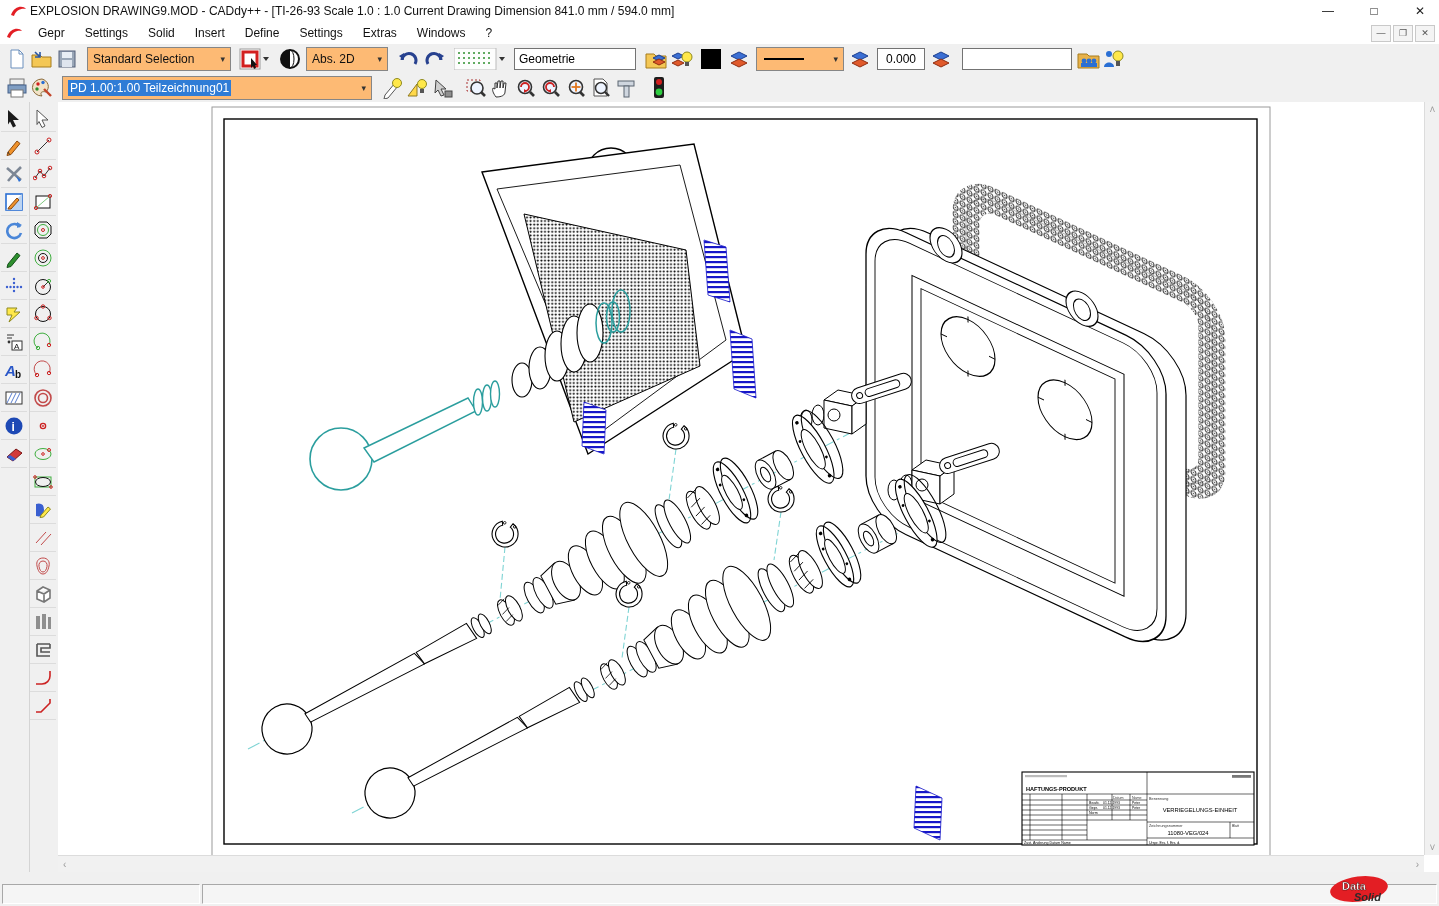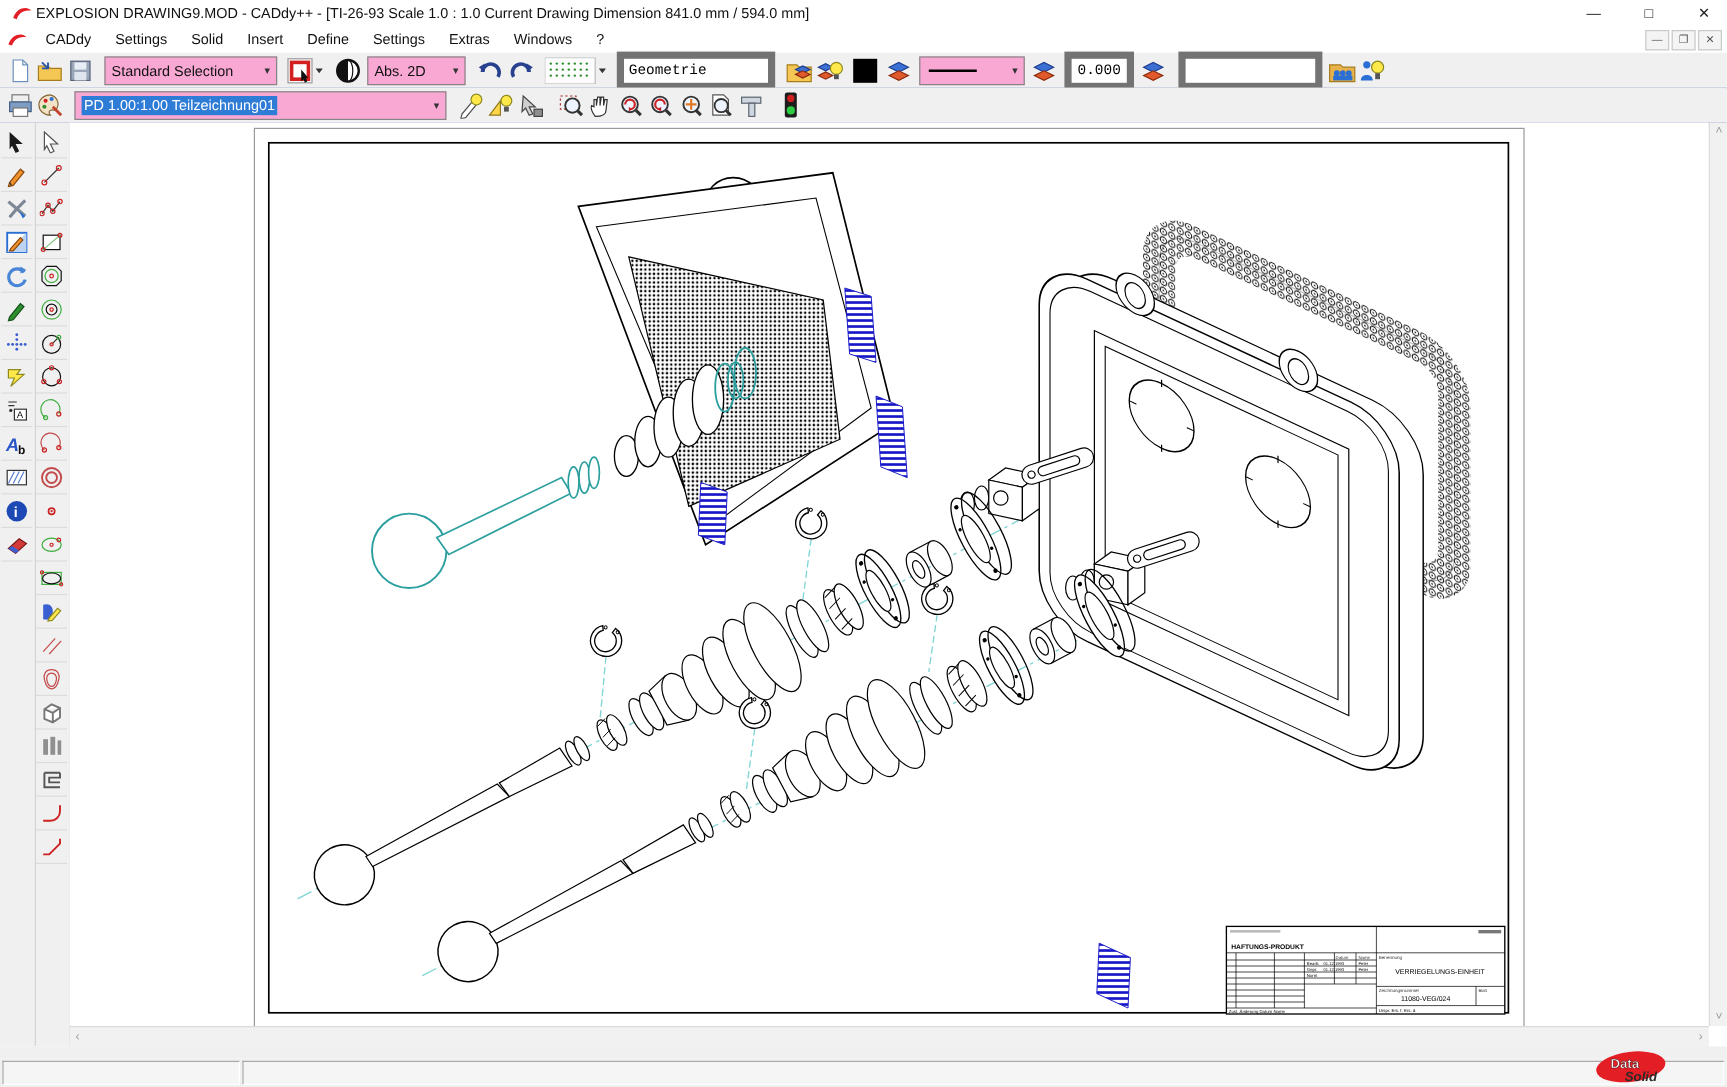--- a/index.html
+++ b/index.html
@@ -15,25 +15,25 @@
   .menubar{left:0;top:22px;width:1439px;height:22px;background:#fff;display:flex;align-items:center}
   .menuitem{padding:3px 10px;font-size:12px}
   .mdibtns{margin-left:auto;display:flex;margin-right:4px}
   .mdibtn{width:18px;height:15px;border:1px solid #c9c9c9;background:#f4f4f4;color:#555;
           font-size:9px;display:flex;align-items:center;justify-content:center;margin-left:2px}
   
   .toolbar{left:0;width:1439px;height:29px;background:#f0f0f0;display:flex;align-items:center;
            border-bottom:1px solid #6d7fc4}
   .tb1{top:44px}.tb2{top:73px}
   .tbtn{width:25px;height:25px;display:flex;align-items:center;justify-content:center;flex:0 0 auto}
-  .dd{display:flex;align-items:center;height:22px;background:#f9a8d4;border:1px solid #868686;
+  .dd{display:flex;align-items:center;height:22px;background:#fdba74;border:1px solid #868686;
       padding:0 5px;font-size:12px;flex:0 0 auto}
   .dd .caret{margin-left:auto;font-size:9px;color:#333;padding-left:6px}
-  .fld{height:20px;border:6px solid #737373;background:#fff;font-size:12px;padding:0 4px;
-       font-family:Liberation Mono, monospace;flex:0 0 auto}
+  .fld{height:20px;border:1px solid #737373;background:#fff;font-size:12px;padding:0 4px;
+       font-family:Liberation Sans, sans-serif;flex:0 0 auto}
   .gap4{width:4px;flex:0 0 auto}.gap8{width:8px;flex:0 0 auto}
   .hl{background:#2f7cd6;color:#fff;padding:1px 2px}
   
   .leftbar{left:0;top:102px;width:58px;height:770px;background:#f0f0f0;border-right:1px solid #c6c6c6}
   .lcol{position:absolute;top:2px;width:28px}
   .lcell{width:26px;height:27px;display:flex;align-items:center;justify-content:center;
          border-bottom:1px solid #dcdcdc}
   .colsep{position:absolute;left:29px;top:0;width:1px;height:770px;background:#d4d4d4}
   
   .workspace{left:58px;top:102px;width:1366px;height:753px;background:#fff;overflow:hidden}
@@ -64,21 +64,21 @@
     <div class="wbtn">□</div>
     <div class="wbtn">✕</div>
   </div>
 </div>
 
 <div class="abs menubar">
   <svg class="abs" style="left:6px;top:4px" width="17" height="14">
     <path d="M1,11 C4,2 13,1 16,5 C11,4 6,6 4,12 Z" fill="#e31e24"></path>
   </svg>
   <div style="width:28px"></div>
-  <div class="menuitem">CADdy</div>
+  <div class="menuitem">Gepr</div>
   <div class="menuitem">Settings</div>
   <div class="menuitem">Solid</div>
   <div class="menuitem">Insert</div>
   <div class="menuitem">Define</div>
   <div class="menuitem">Settings</div>
   <div class="menuitem">Extras</div>
   <div class="menuitem">Windows</div>
   <div class="menuitem">?</div>
   <div class="mdibtns">
     <div class="mdibtn">—</div>

